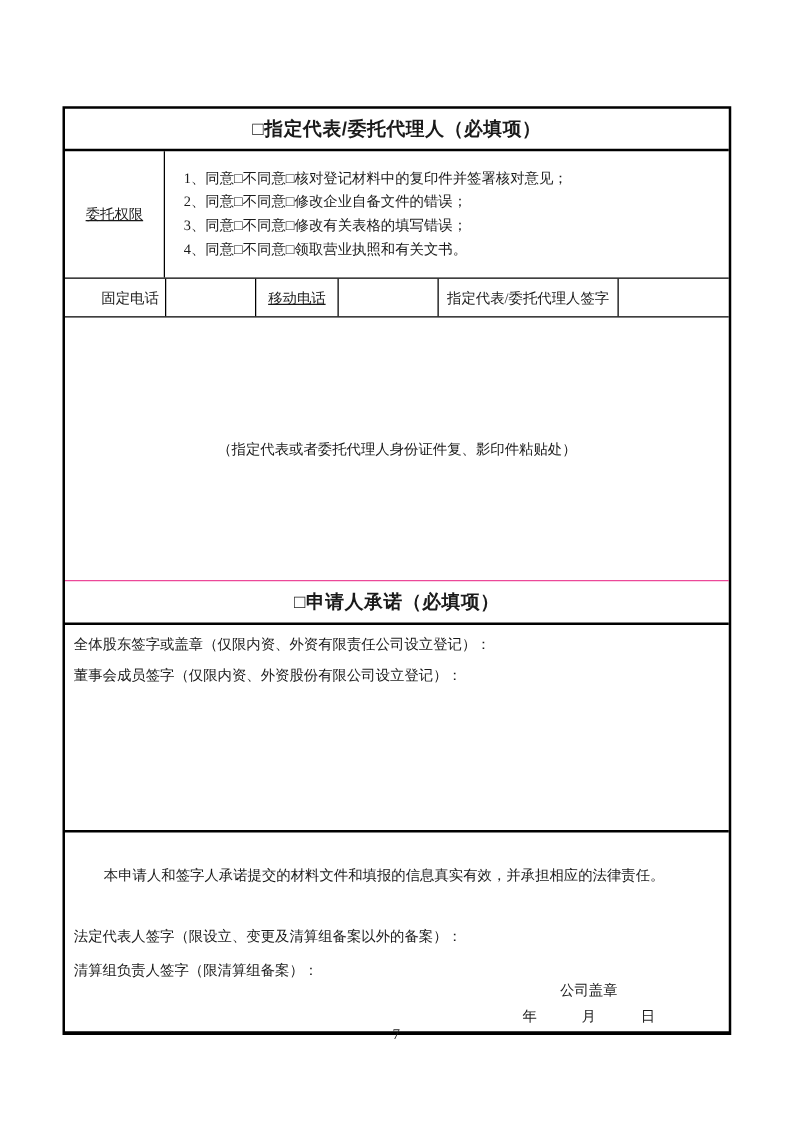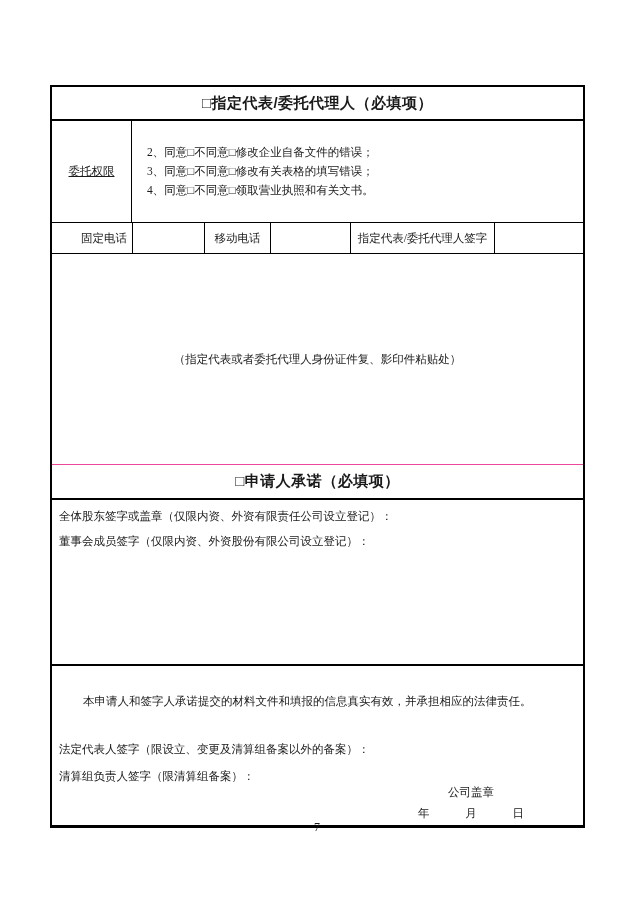--- a/index.html
+++ b/index.html
@@ -86,21 +86,21 @@
   }
   .phone-row .cell {
     box-sizing: border-box;
     border-right: 1px solid #000;
     display: flex;
     align-items: center;
     justify-content: center;
   }
   .cell.c-fixed-label { width: 81px; padding-left: 24px; }
   .cell.c-fixed-value { width: 72px; }
-  .cell.c-mobile-label { width: 66px; }
+  .cell.c-mobile-label { width: 66px; text-decoration: underline; }
   .cell.c-mobile-value { width: 80px; }
   .cell.c-sign-label { width: 144px; }
   .cell.c-sign-value { flex: 1; border-right: none; }
 
   .idpaste-row {
     height: 211px;
     border-bottom: 1px solid #ec4899;
     display: flex;
     align-items: center;
     justify-content: center;
@@ -155,20 +155,21 @@
 
     <div class="row title-row">
       <span>□指定代表/委托代理人（必填项）</span>
     </div>
 
     <div class="row authority-row">
       <div class="authority-label-cell">
         <span>委托权限</span>
       </div>
       <div class="authority-items-cell">
+        <div class="auth-item">1、同意□不同意□核对登记材料中的复印件并签署核对意见；</div>
         <div class="auth-item">2、同意□不同意□修改企业自备文件的错误；</div>
         <div class="auth-item">3、同意□不同意□修改有关表格的填写错误；</div>
         <div class="auth-item">4、同意□不同意□领取营业执照和有关文书。</div>
       </div>
     </div>
 
     <div class="row phone-row">
       <div class="cell c-fixed-label">
         <span>固定电话</span>
       </div>

